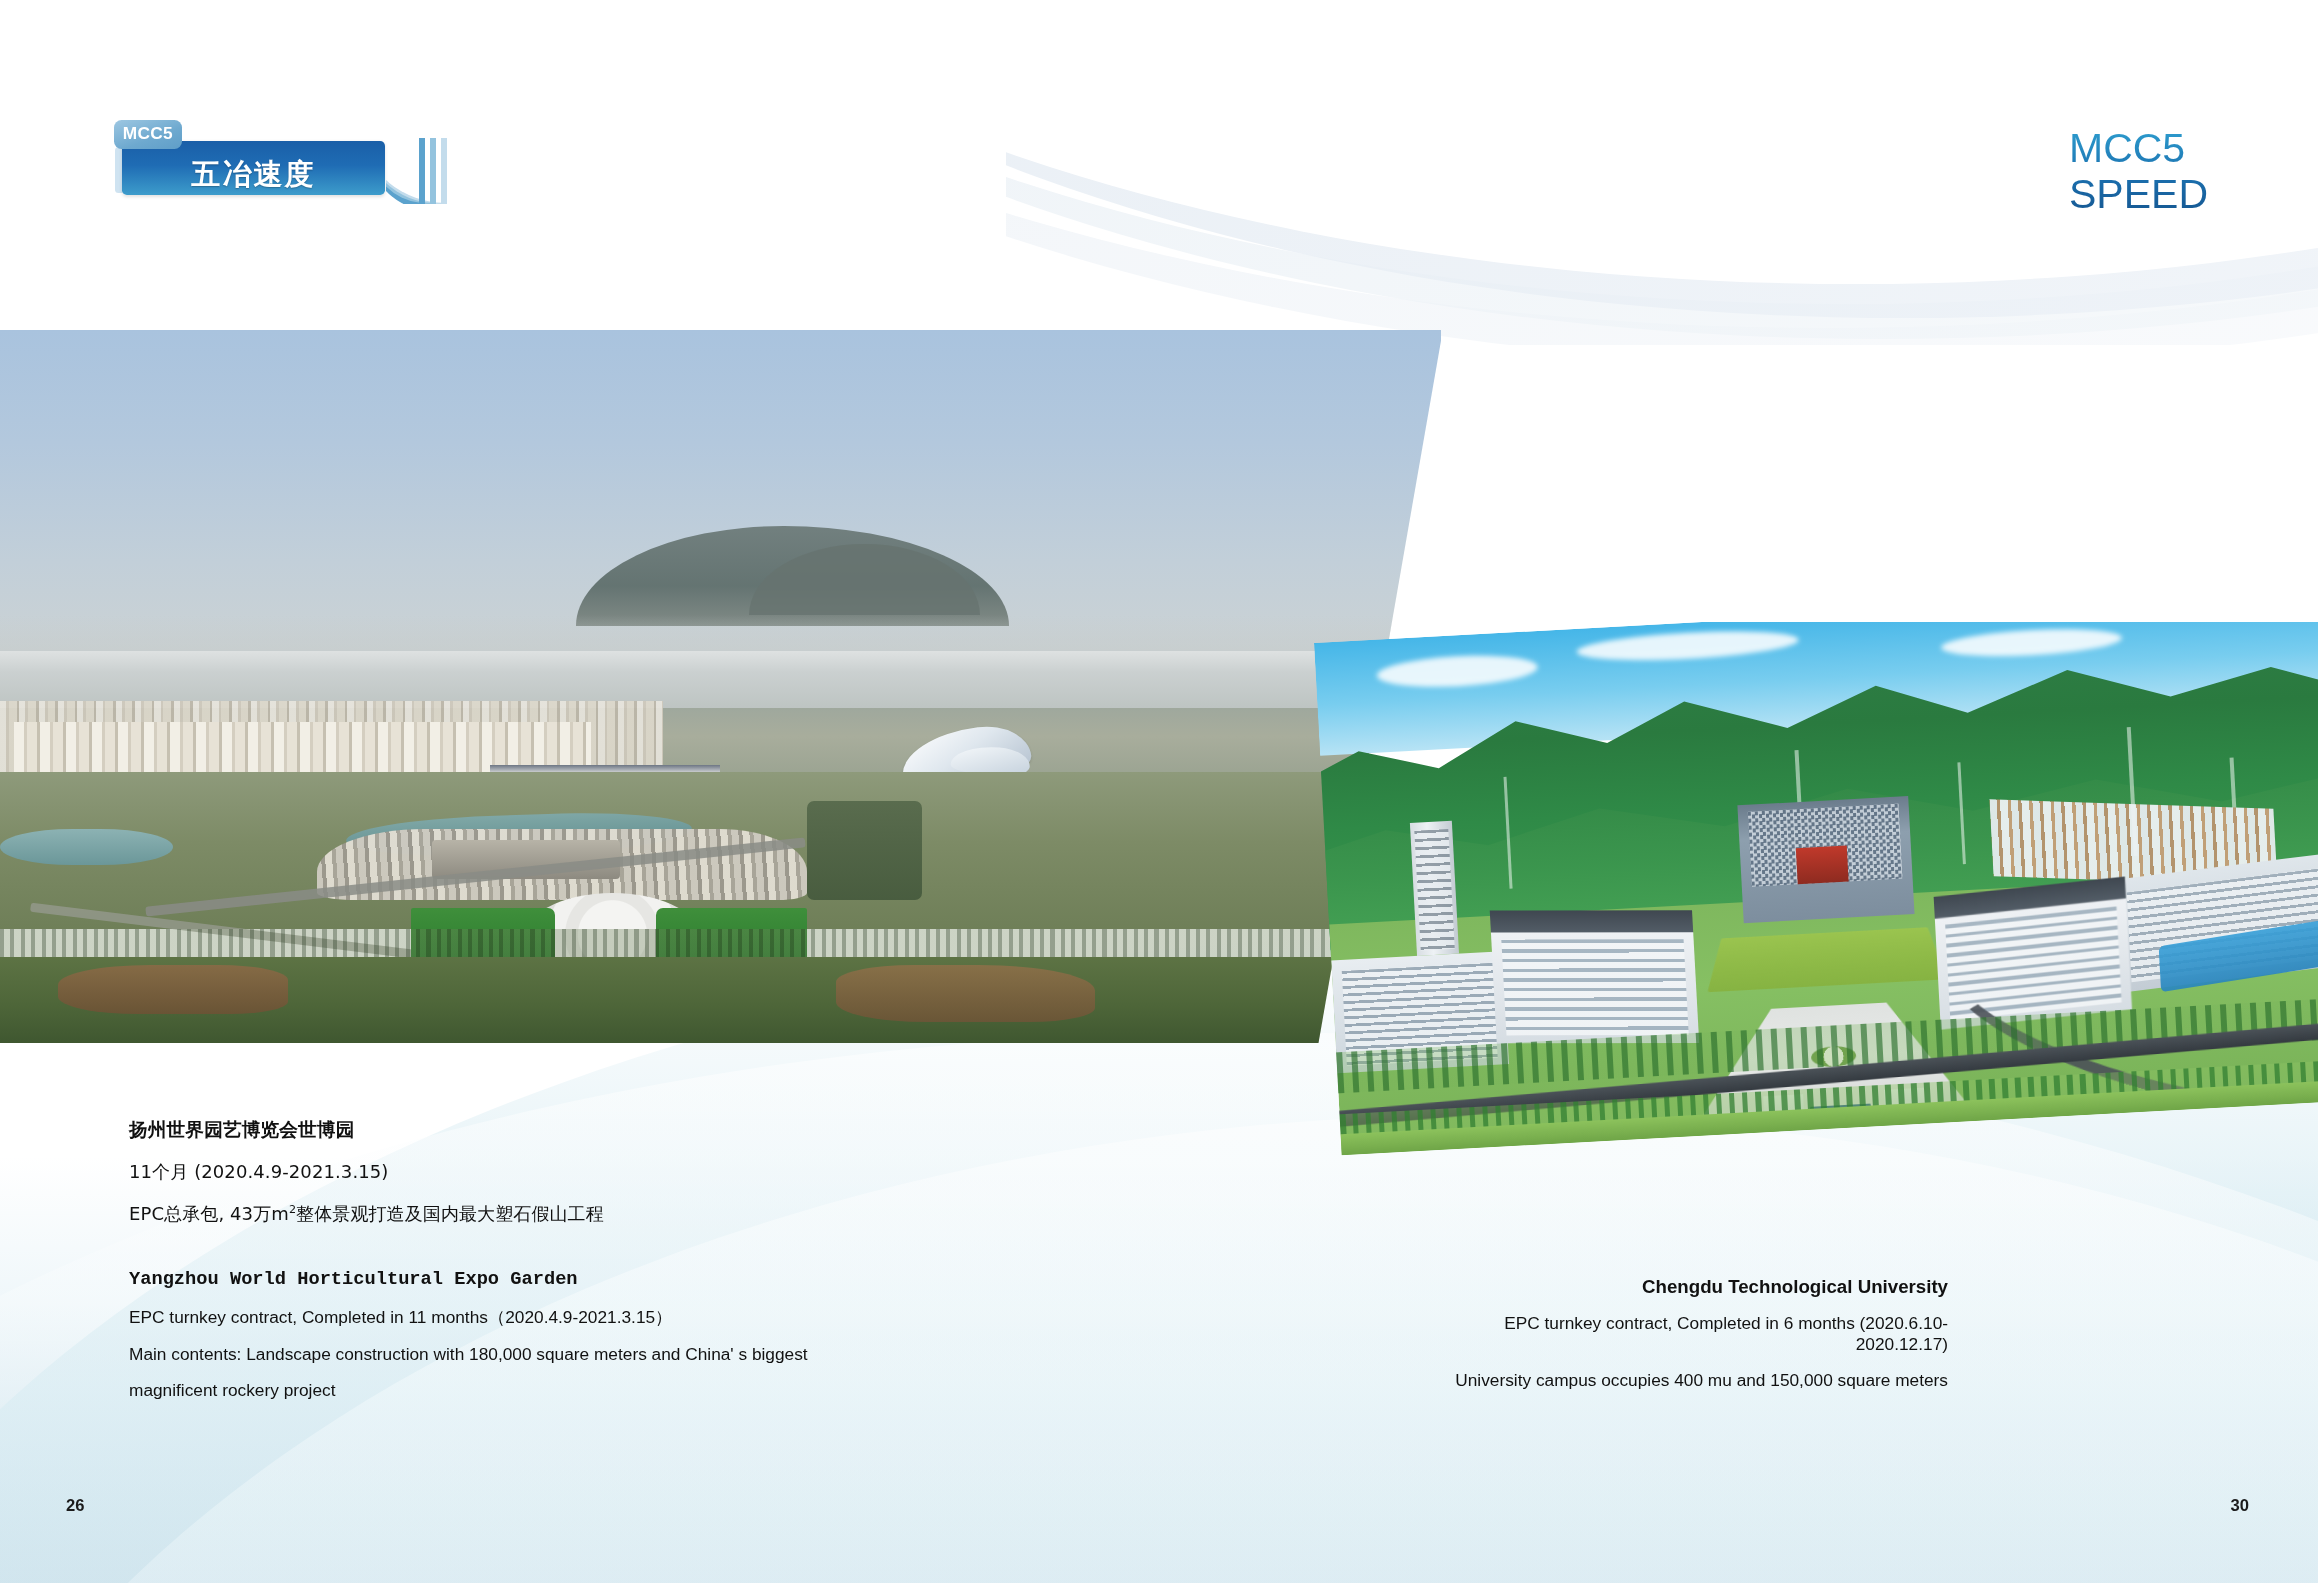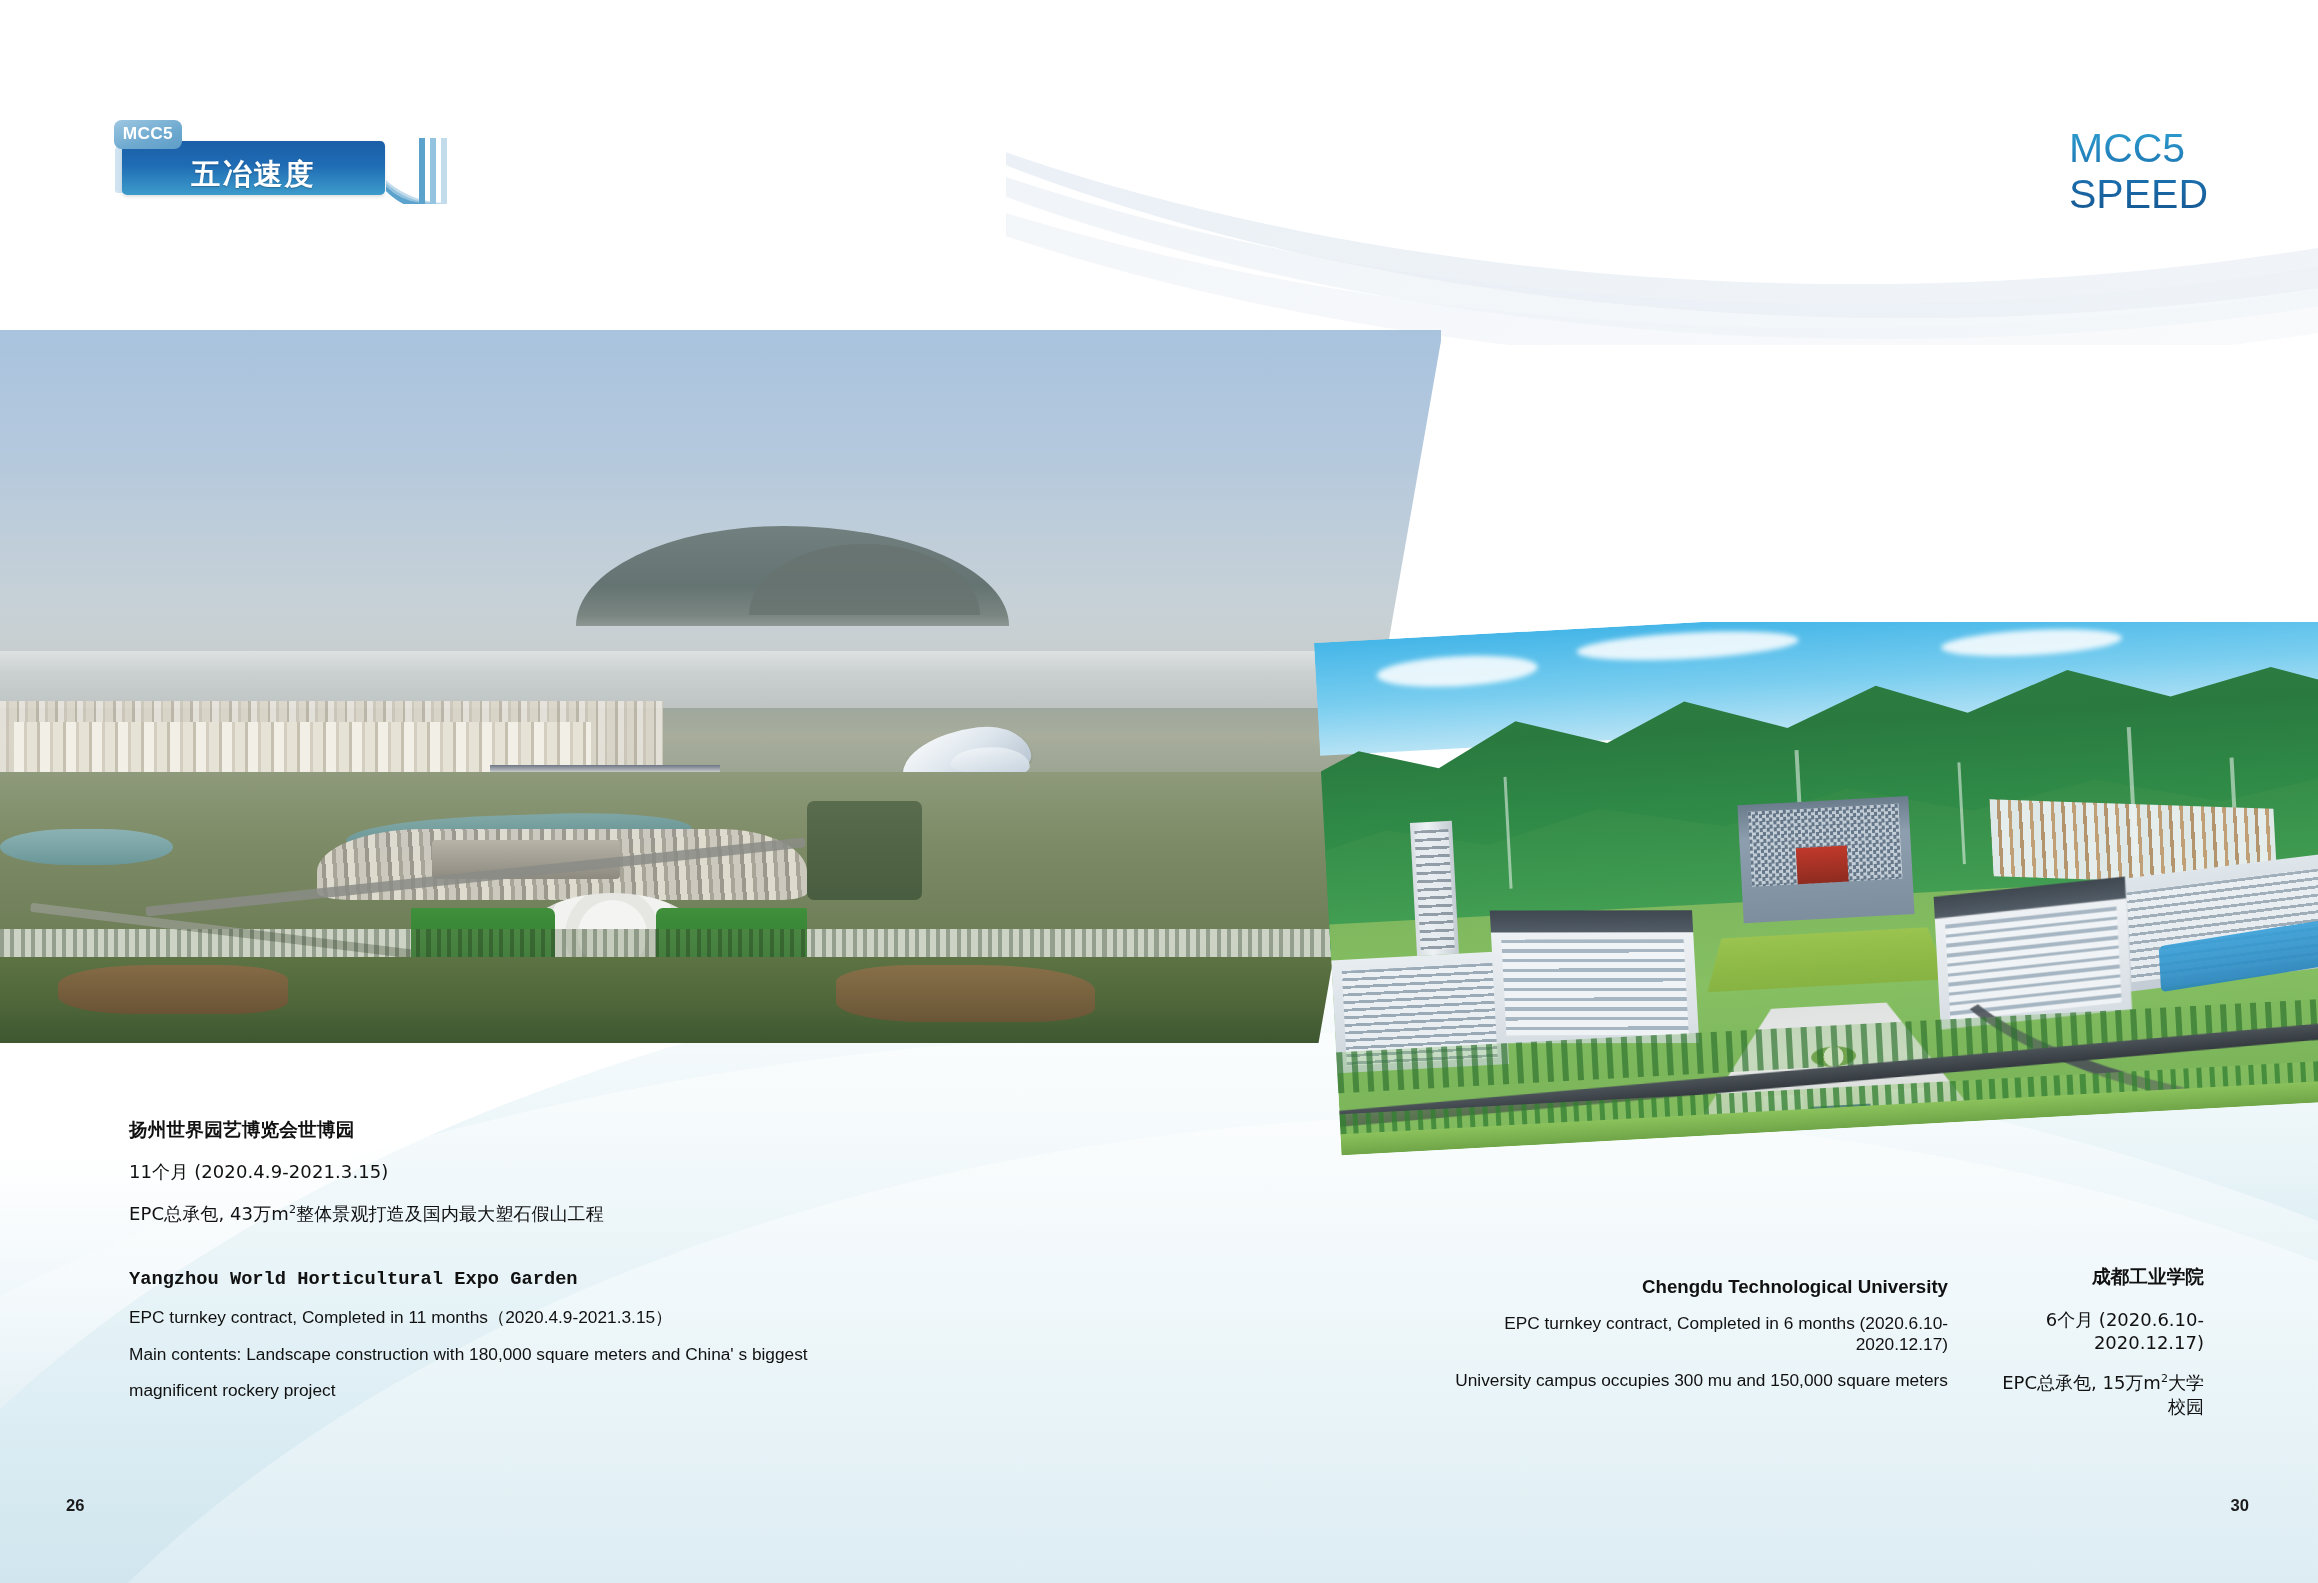--- a/index.html
+++ b/index.html
@@ -388,26 +388,21 @@
     <div class="gap"></div>
     <p class="title-en">Yangzhou World Horticultural Expo Garden</p>
     <p class="line-en">EPC turnkey contract, Completed in 11 months（2020.4.9-2021.3.15）</p>
     <p class="line-en">Main contents: Landscape construction with 180,000 square meters and China' s biggest</p>
     <p class="line-en">magnificent rockery project</p>
   </div>
 
   <div class="cap-right-en">
     <p class="title-en">Chengdu Technological University</p>
     <p class="line-en">EPC turnkey contract, Completed in 6 months (2020.6.10-2020.12.17)</p>
-    <p class="line-en">University campus occupies 300 mu and 150,000 square meters</p>
-  </div>
-
-  <div class="cap-right-cn">
-    <p class="title">成都工业学院</p>
-    <p class="line">6个月 (2020.6.10-2020.12.17)</p>
-    <p class="line"><span>EPC总承包, 15万m</span><sup>2</sup><span>大学校园</span></p>
-  </div>
+    <p class="line-en">University campus occupies 400 mu and 150,000 square meters</p>
+  </div>
+
 
   <div class="folio folio-left">26</div>
   <div class="folio folio-right">30</div>
 
 </div>
 
 
 </body></html>

